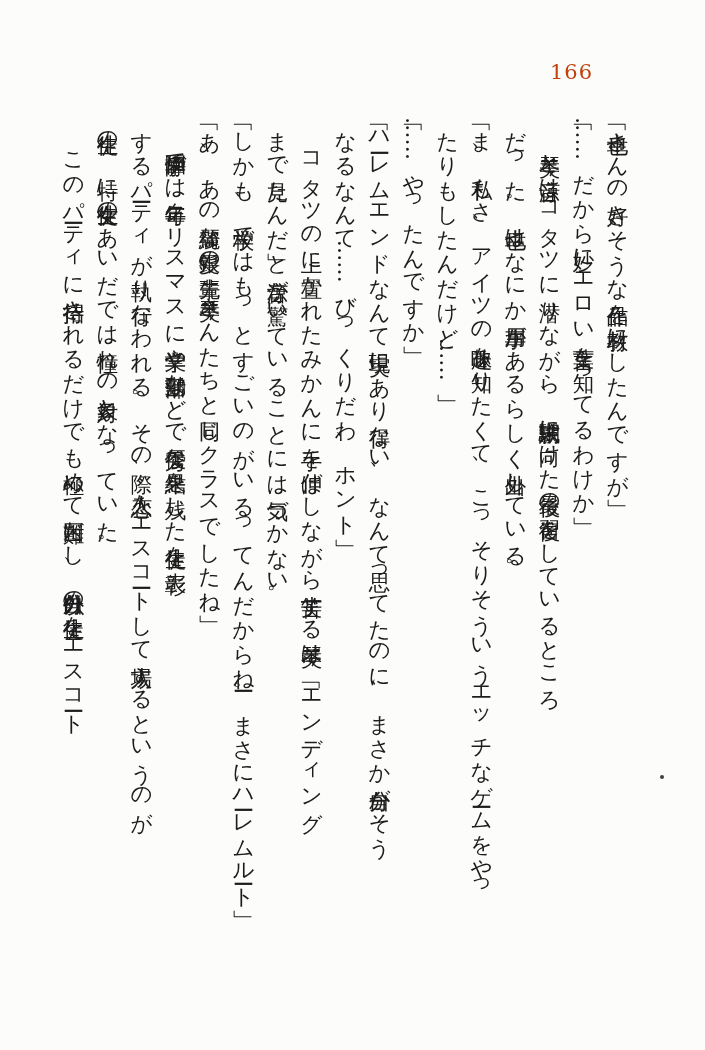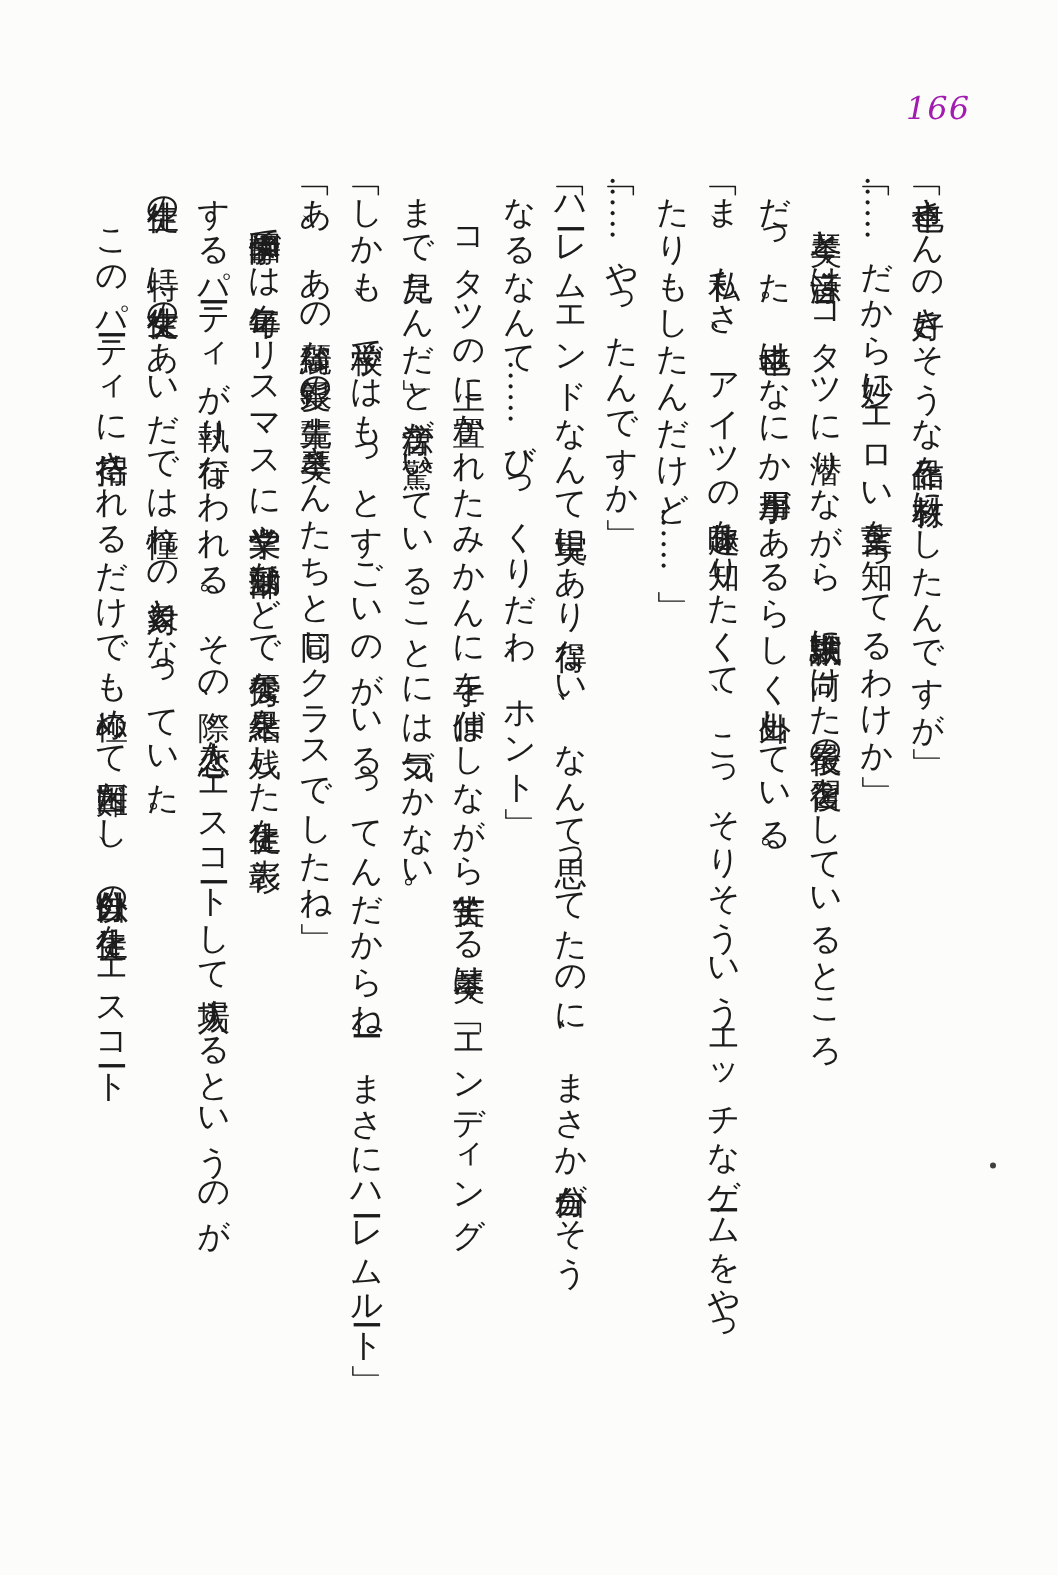--- a/index.html
+++ b/index.html
@@ -18,24 +18,23 @@
     overflow:hidden;
     font-family:"DejaVu Serif","Liberation Serif",serif;
   }
   .page{
     position:absolute;
     inset:0;
   }
   .page-number{
     position:absolute;
     top:60px;
-    left:604px;
+    left:550px;
     font-size:21px;
-    font-style:italic;
-    color:#a21caf;
+    color:#c2410c;
     letter-spacing:1px;
   }
   .text-block{
     position:absolute;
     top:117px;
     right:71px;
     height:840px;
     writing-mode:vertical-rl;
     text-orientation:mixed;
     font-size:21.5px;

